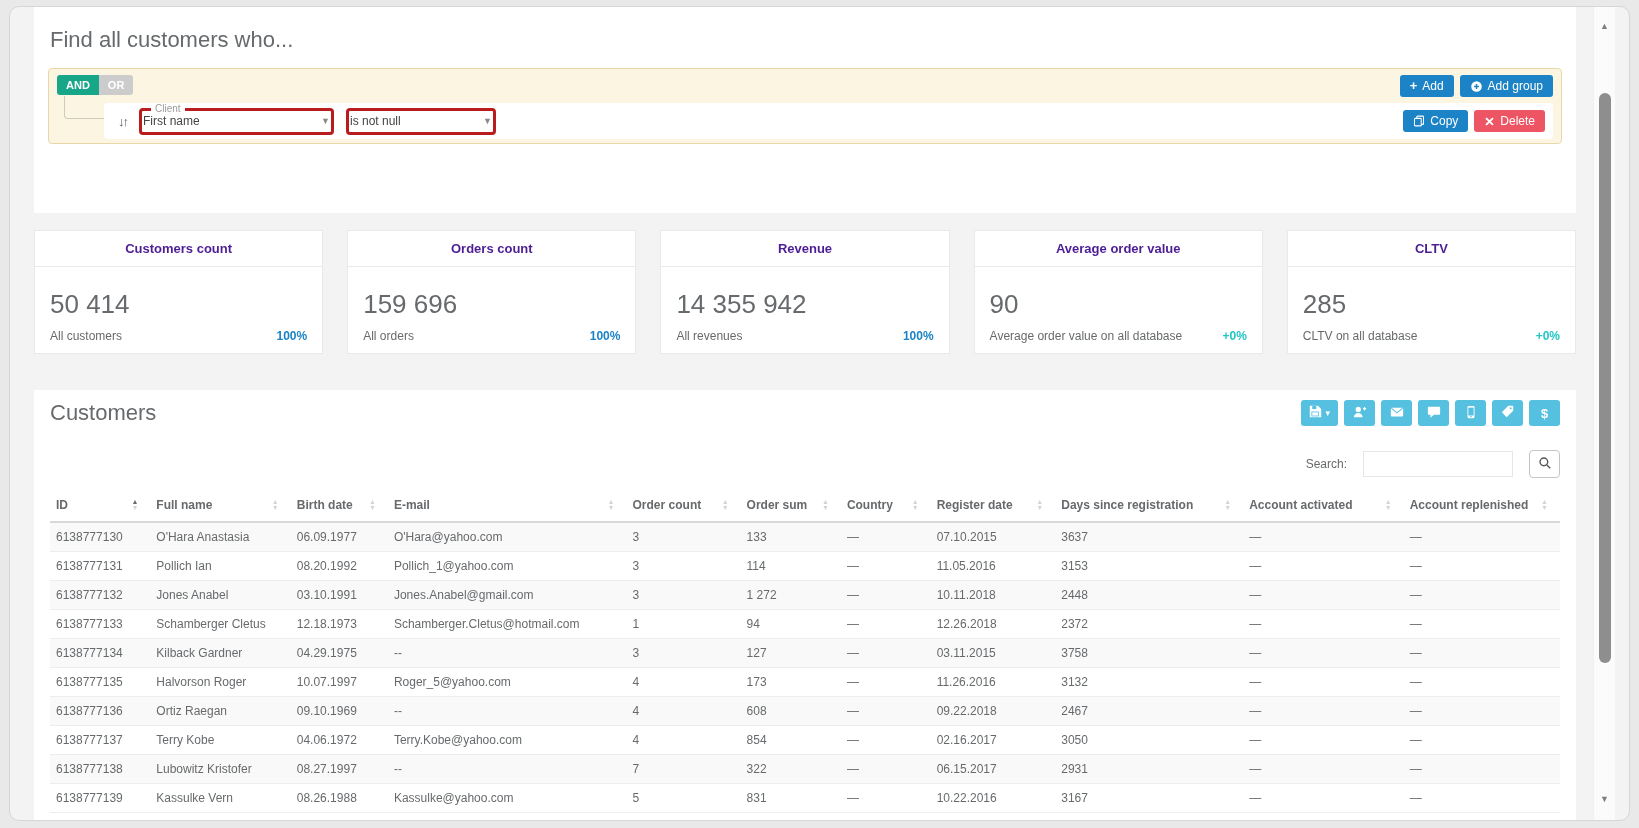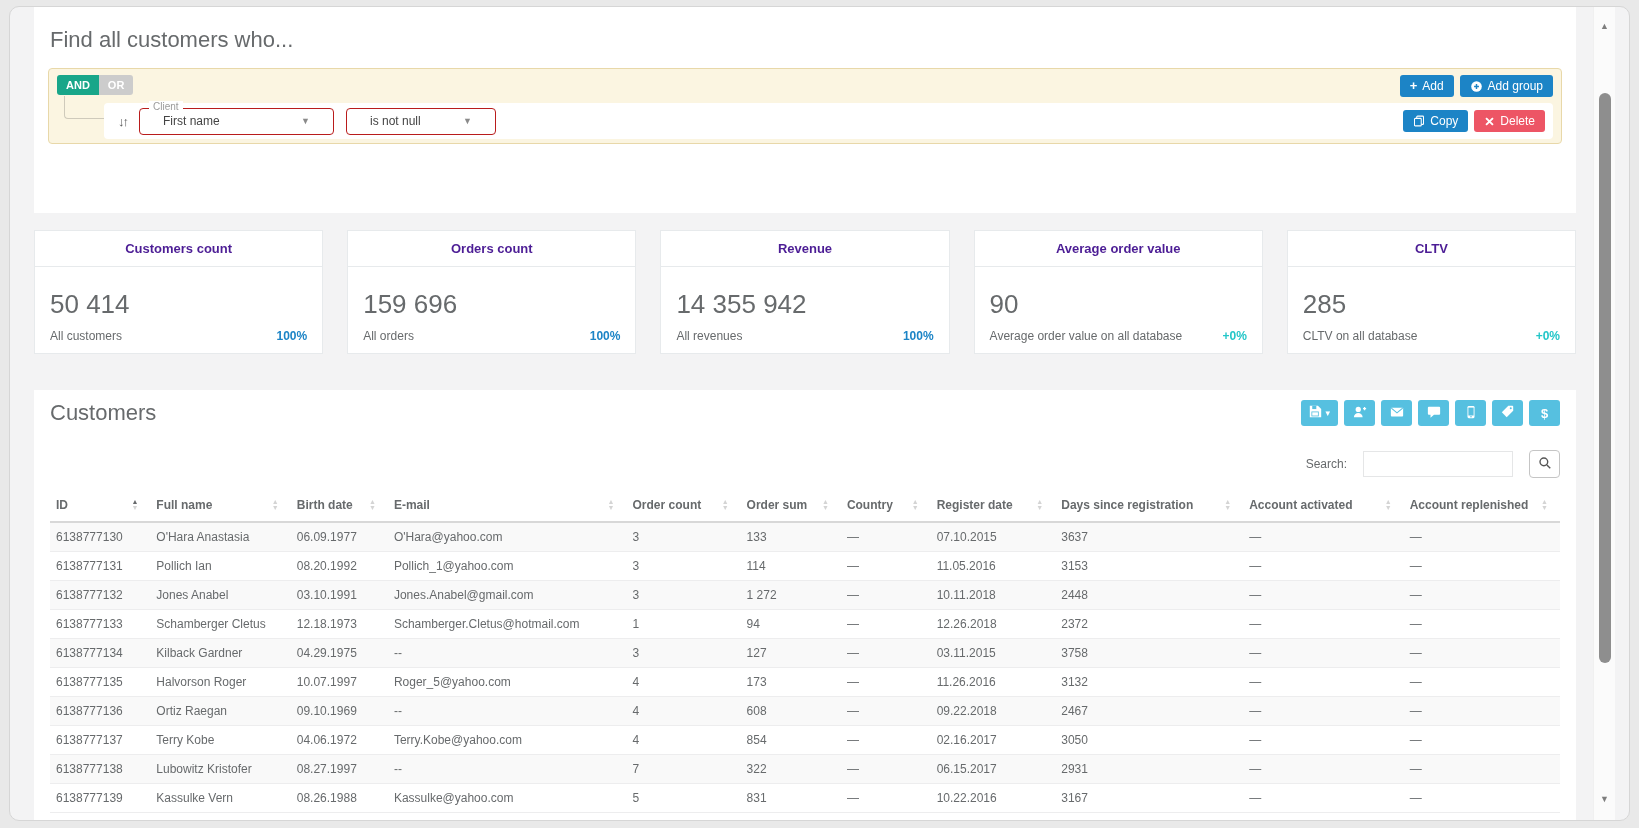--- a/index.html
+++ b/index.html
@@ -35,23 +35,23 @@
   .plus-glyph { font-weight:bold; font-size:13px; }
   .connector { position:absolute; left:15px; top:27px; width:40px; height:23px;
                border-left:1px solid #cfcabb; border-bottom:1px solid #cfcabb;
                border-bottom-left-radius:4px; }
   .rule-row {
     background:#fff; border-radius:4px; margin:6px 0 0 47px; height:36px;
     display:flex; align-items:center; gap:12px; padding:0 8px 0 14px;
   }
   .drag-handle { font-size:13px; font-weight:bold; color:#555; letter-spacing:-2px; cursor:grab; }
   .outlined-select {
-    position:relative; border:1px solid #b91c1c; border-radius:4px; background:#fff;
+    position:relative; border:3px solid #b91c1c; border-radius:4px; background:#fff;
     height:27px; display:flex; align-items:center; justify-content:space-between;
-    padding:0 23px; font-size:12px; color:#444; cursor:pointer;
+    padding:0 1px; font-size:12px; color:#444; cursor:pointer;
   }
   .field-select { width:195px; }
   .op-select { width:150px; }
   .legend { position:absolute; top:-8px; left:9px; font-size:10px; color:#9b9b9b;
             background:#fff; padding:0 4px; line-height:11px; }
   .caret { color:#8a8a8a; font-size:9px; margin-left:8px; }
   .rule-actions { margin-left:auto; display:flex; gap:6px; }
   .btn .icn { display:inline-flex; align-items:center; }
   .action-row { margin-top:17px; display:flex; }
   .btn-select { background:#56c0e0; border-radius:3px 0 0 3px; padding:6px 13px; font-size:13px; }

